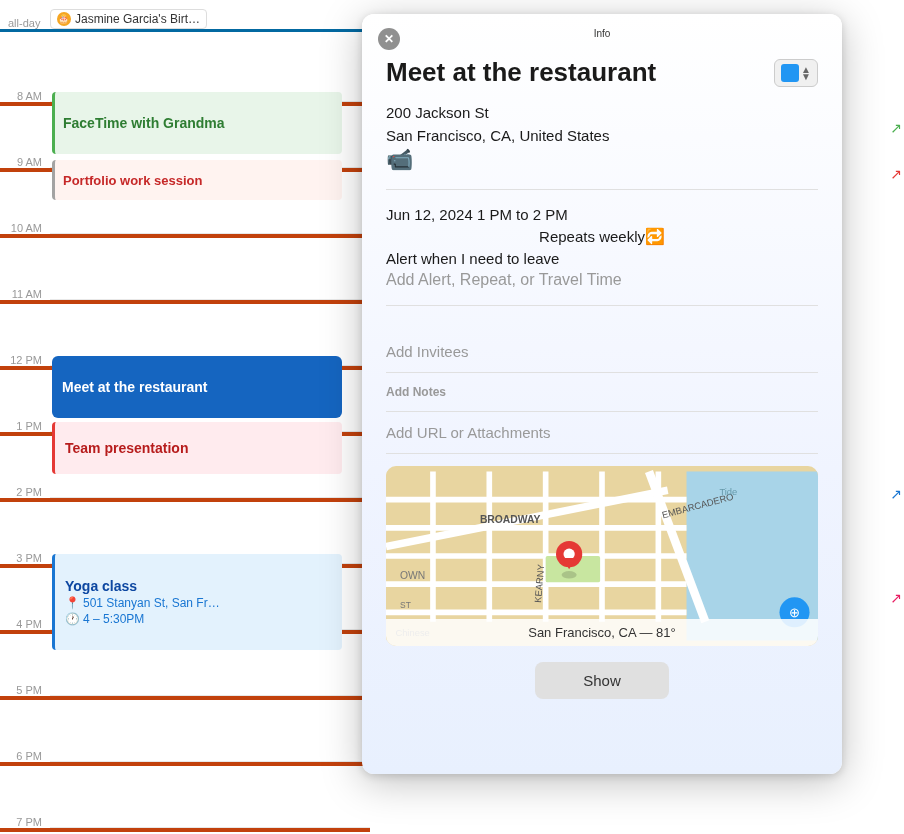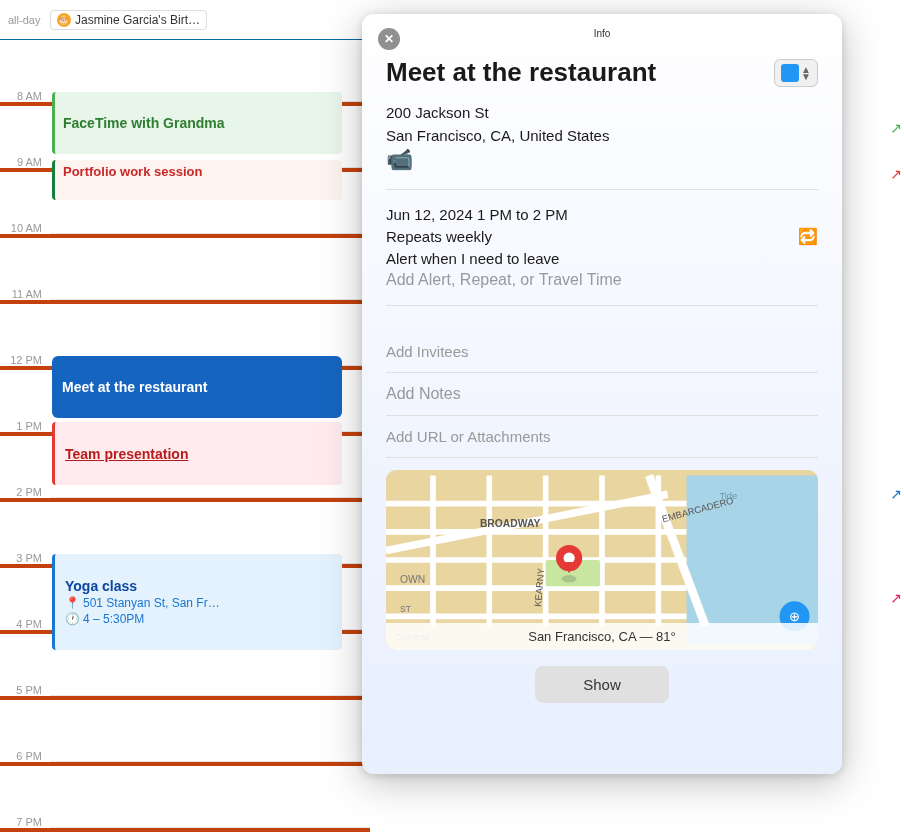--- a/index.html
+++ b/index.html
@@ -18,24 +18,24 @@
       top: 0; left: 0;
       width: 100%; height: 100%;
       background: #ffffff;
     }
 
     
     .allday-row {
       position: absolute;
       top: 0; left: 0;
       width: 370px;
-      height: 40px;
-      display: flex;
-      align-items: center;
-      border-bottom: 1px solid #0369a1;
+      height: 32px;
+      display: flex;
+      align-items: flex-end;
+      border-bottom: 3px solid #0369a1;
       background: #fff;
     }
     .allday-label {
       font-size: 11px;
       color: #999;
       padding: 0 8px;
       min-width: 50px;
     }
     .allday-event {
       display: flex;
@@ -104,28 +104,28 @@
       display: flex;
       align-items: center;
     }
     .event-portfolio {
       position: absolute;
       top: 160px;
       left: 52px;
       width: 290px;
       height: 40px;
       background: #fff3f0;
-      border-left: 3px solid #15803d;
+      border-left: 3px solid #a3a3a3;
       border-radius: 4px;
       padding: 4px 8px;
       font-size: 13px;
       color: #c62828;
       font-weight: 600;
       display: flex;
-      align-items: flex-start;
+      align-items: center;
     }
     .event-restaurant {
       position: absolute;
       top: 356px;
       left: 52px;
       width: 290px;
       height: 62px;
       background: #1565c0;
       border-radius: 6px;
       padding: 6px 10px;
@@ -133,31 +133,30 @@
       color: #ffffff;
       font-weight: 600;
       display: flex;
       align-items: center;
     }
     .event-team {
       position: absolute;
       top: 422px;
       left: 52px;
       width: 290px;
-      height: 63px;
+      height: 52px;
       background: #ffebee;
       border-left: 3px solid #e53935;
       border-radius: 4px;
       padding: 2px 10px;
       font-size: 14px;
       color: #b71c1c;
       font-weight: 600;
       display: flex;
       align-items: center;
-      text-decoration: underline;
     }
     .event-yoga {
       position: absolute;
       top: 554px;
       left: 52px;
       width: 290px;
       height: 96px;
       background: #e3f2fd;
       border-left: 3px solid #1976d2;
       border-radius: 4px;
@@ -311,21 +310,21 @@
     }
     .datetime-text {
       font-size: 15px;
       color: #1a1a1a;
       font-weight: 400;
       margin-bottom: 4px;
     }
     .repeat-row {
       display: flex;
       align-items: center;
-      justify-content: space-between;
+      justify-content: center;
       margin-bottom: 4px;
     }
     .repeat-text {
       font-size: 15px;
       color: #1a1a1a;
     }
     .repeat-icon {
       font-size: 16px;
       color: #555;
     }
@@ -343,24 +342,25 @@
     }
 
     .add-invitees {
       font-size: 15px;
       color: #999;
       padding: 12px 0;
       border-bottom: 1px solid #e0e0e0;
       margin-bottom: 0;
     }
     .add-notes {
-      font-size: 16px;
+      font-size: 12px;
       color: #999;
       padding: 12px 0;
       border-bottom: 1px solid #e0e0e0;
+      font-weight: bold;
     }
     .add-url {
       font-size: 15px;
       color: #999;
       padding: 12px 0;
       border-bottom: 1px solid #e0e0e0;
       margin-bottom: 12px;
     }
 
     

